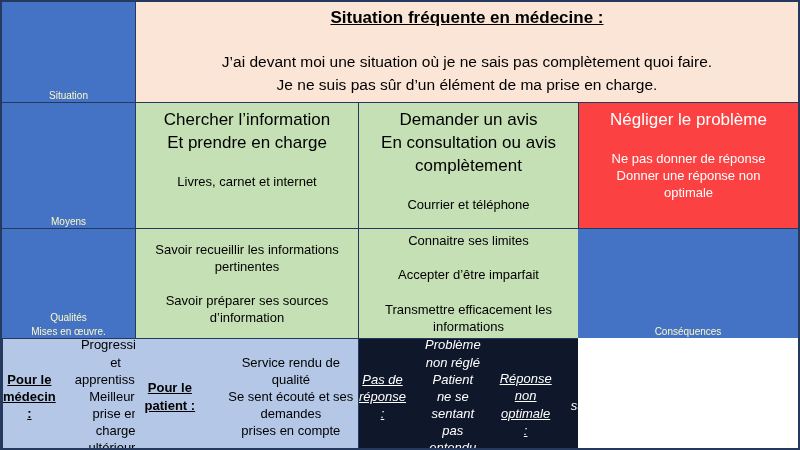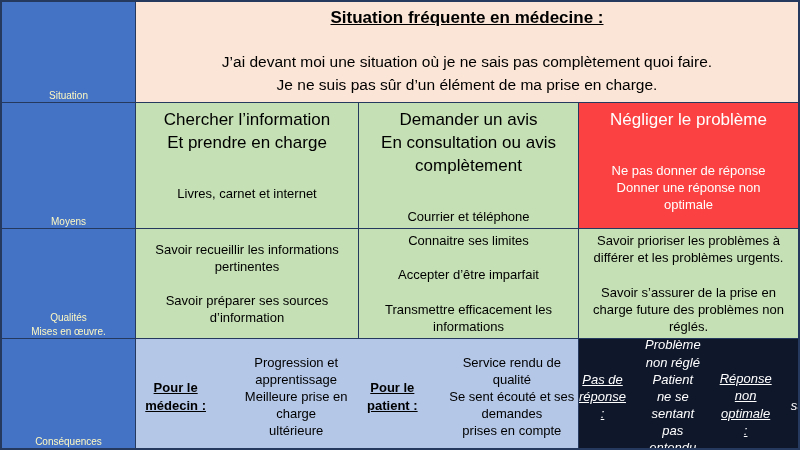--- a/index.html
+++ b/index.html
@@ -38,21 +38,21 @@
   .situation-title{font-size:17px;font-weight:bold;text-decoration:underline;margin-bottom:4px;}
   .situation-body{font-size:15.5px;line-height:1.45;}
   
   .moyens-cell{
     display:flex;flex-direction:column;align-items:center;justify-content:flex-start;
     text-align:center;padding:6px 4px;
   }
   .g{background:#C5E0B4;}
   .redcell{background:#FB4141;color:#fff;}
   .moyens-heading{font-size:17px;line-height:1.35;}
-  .moyens-sub{font-size:13px;line-height:1.3;margin-top:12px;}
+  .moyens-sub{font-size:13px;line-height:1.3;}
   
   .qual-cell{
     display:flex;align-items:center;justify-content:center;
     text-align:center;font-size:13px;line-height:1.32;padding:2px 2px;
   }
   
   .lb{background:#B4C7E7;}
   .salmon{background:#0f172a;color:#fff;font-style:italic;}
   .cons-cell{
     display:flex;flex-direction:row;align-items:center;justify-content:flex-start;
@@ -110,28 +110,20 @@
 d’information</span>
   </div>
   <div class="cell qual-cell g">
     <span class="pre">Connaitre ses limites
 
 Accepter d’être imparfait
 
 Transmettre efficacement les
 informations</span>
   </div>
-  <div class="cell qual-cell g">
-    <span class="pre">Savoir prioriser les problèmes à
-différer et les problèmes urgents.
-
-Savoir s’assurer de la prise en
-charge future des problèmes non
-réglés.</span>
-  </div>
 
   <div class="cell col1 lbl">
     <span class="pre">Conséquences</span>
   </div>
   <div class="cell cons-cell lb">
     <div class="cons-heading">Pour le médecin :</div>
     <div class="pre">Progression et apprentissage
 Meilleure prise en charge
 ultérieure</div>
   </div>

